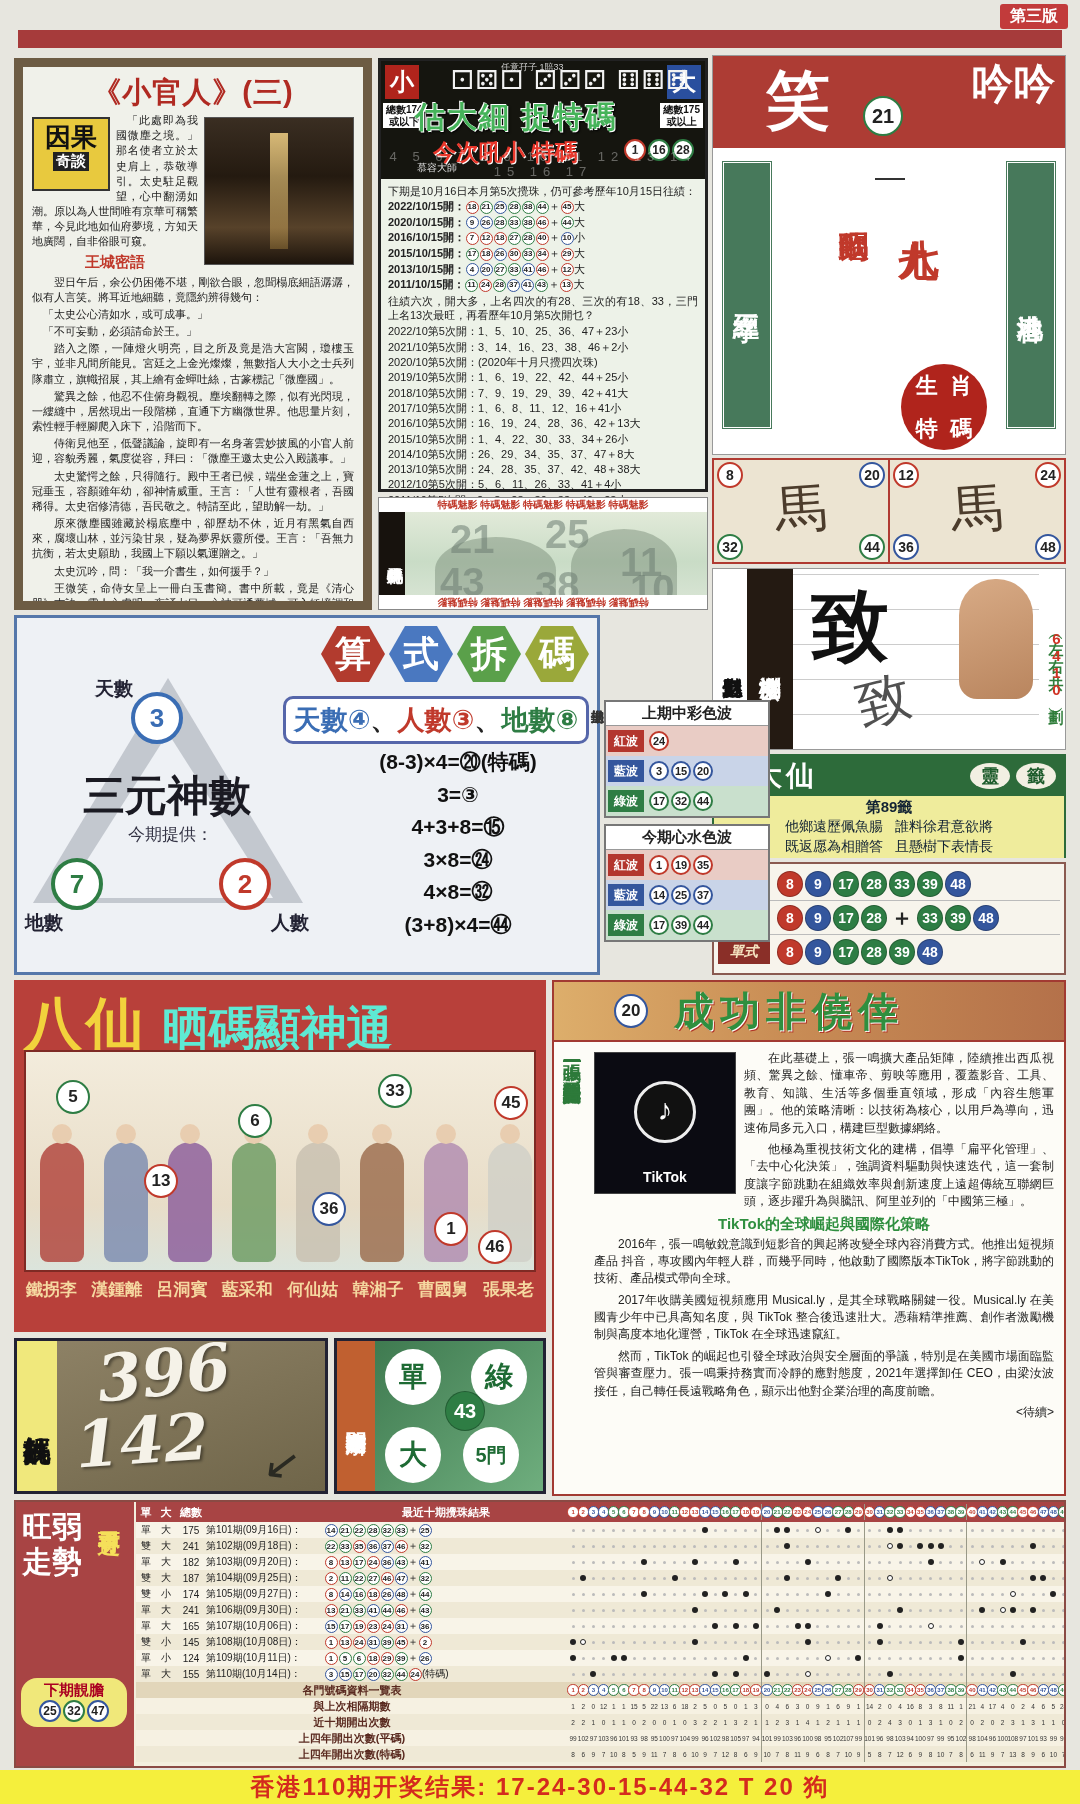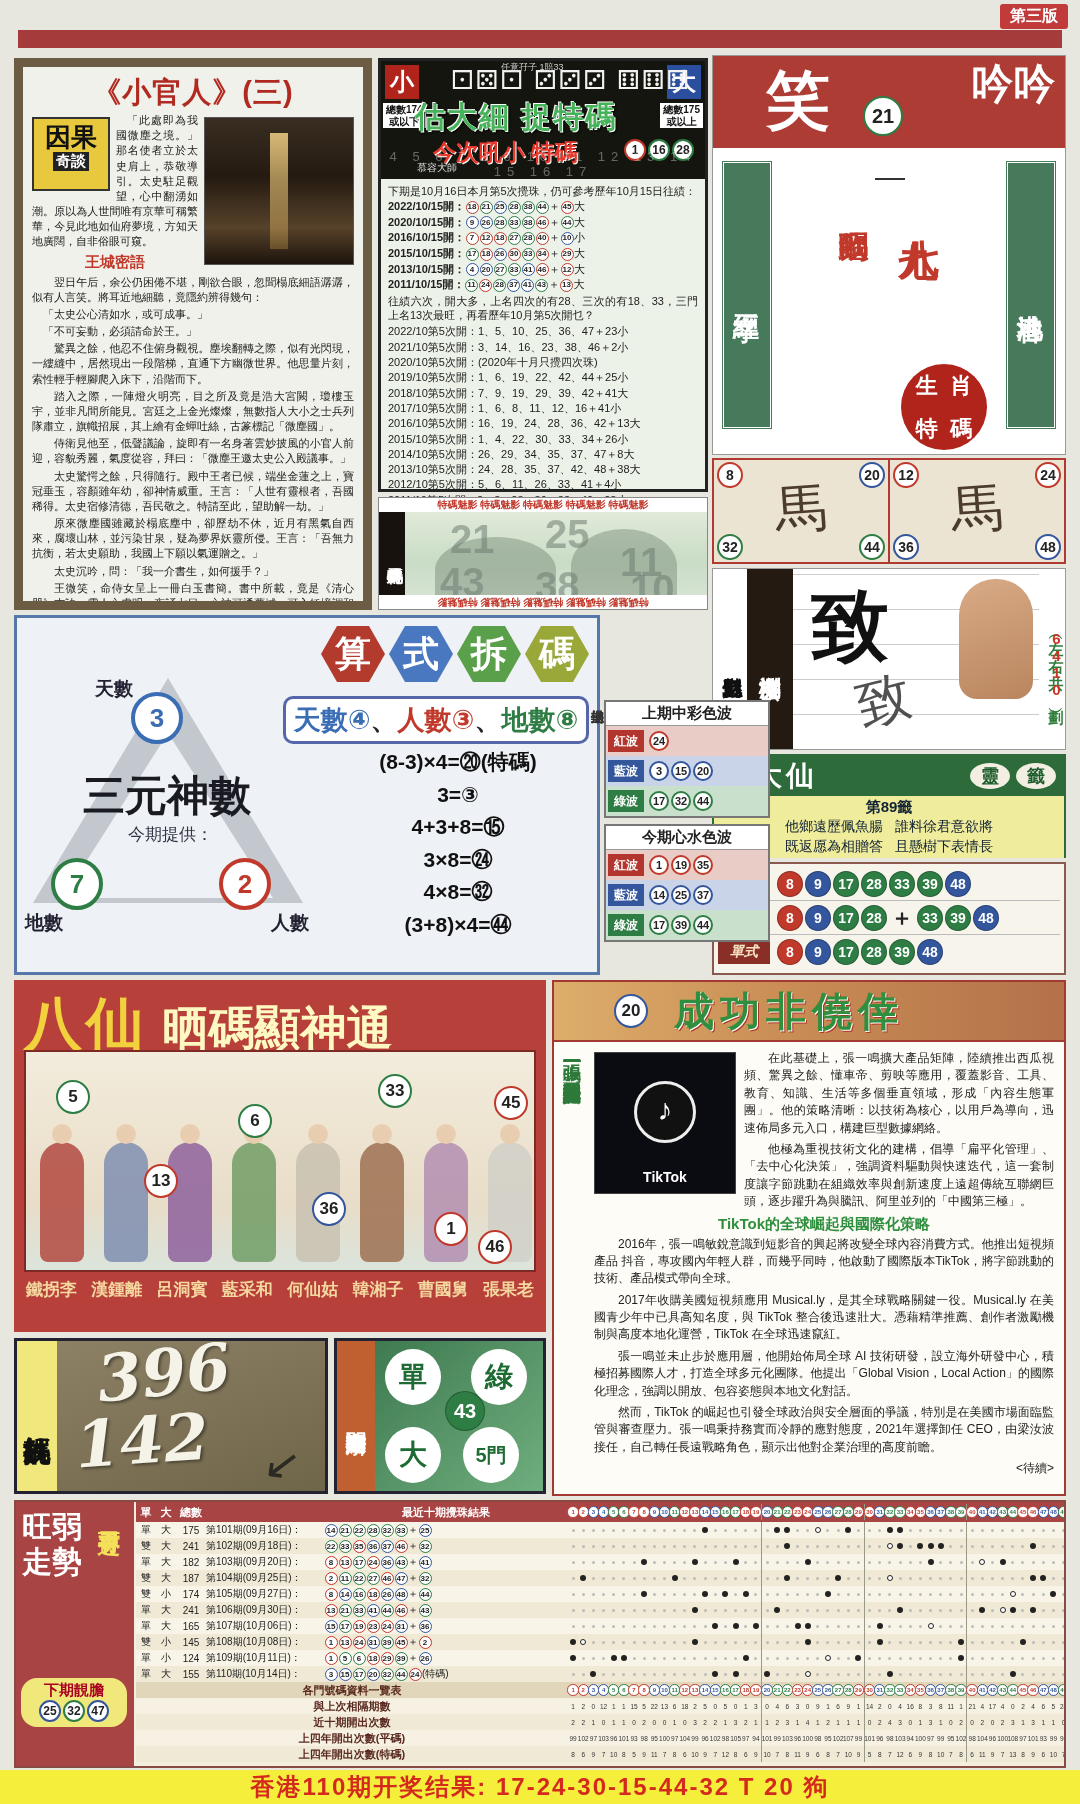--- a/index.html
+++ b/index.html
@@ -152,21 +152,21 @@
   .waves{left:604px;top:700px;width:166px;height:275px;}
   .wbox{border:2px solid #777;background:#fff;margin-bottom:6px;}
   .wtitle{font-size:15px;font-weight:bold;text-align:center;padding:2px 0;border-bottom:1px solid #999;}
   .wrow{display:flex;align-items:center;height:30px;padding:0 2px;}
   .wlab{width:36px;height:22px;color:#fff;font-size:12px;font-weight:bold;display:flex;align-items:center;
         justify-content:center;margin-right:4px;}
   
   .bax{left:14px;top:980px;width:532px;height:352px;background:#b8403a;box-sizing:border-box;padding:6px 10px;}
   .baxtitle{height:64px;white-space:nowrap;}
   .baxt1{font-size:58px;font-weight:bold;color:#f2d23c;letter-spacing:4px;}
-  .baxt2{font-size:46px;font-weight:bold;color:#fef9c3;margin-left:10px;font-family:"Liberation Serif","DejaVu Serif",serif;}
+  .baxt2{font-size:46px;font-weight:bold;color:#5eead4;margin-left:10px;font-family:"Liberation Serif","DejaVu Serif",serif;}
   .baxpaint{position:relative;height:218px;background:linear-gradient(180deg,#f3ecdc,#e8ddc8 70%,#dbe4dc);
             border:2px solid #7e2a24;overflow:hidden;}
   .fig{position:absolute;bottom:8px;width:44px;height:120px;border-radius:22px 22px 8px 8px;opacity:.8;}
   .fig:after{content:"";position:absolute;left:12px;top:-18px;width:20px;height:20px;border-radius:50%;background:#e8c8a8;}
   .baxnames{display:flex;justify-content:space-between;color:#f5d8a0;font-size:17px;font-weight:bold;
             padding:6px 2px 0 2px;font-family:"Liberation Serif","DejaVu Serif",serif;}
   
   .art{left:552px;top:980px;width:514px;height:516px;background:#fdfcf7;border:2px solid #a23a32;box-sizing:border-box;}
   .arthead{position:relative;height:58px;background:linear-gradient(90deg,#ddae6b,#c98d55 45%,#b4714a);
            border-bottom:2px solid #a23a32;}
@@ -250,22 +250,22 @@
       <div class="l1">因果</div>
       <div class="l2">奇談</div>
     </div>
     <div class="pic"></div>
     <div id="story-body">
         <p class="q">「此處即為我國微塵之境。」那名使者立於太史肩上，恭敬導引。太史駐足觀望，心中翻湧如潮。原以為人世間唯有京華可稱繁華，今見此地如仙府夢境，方知天地廣闊，自非俗眼可窺。</p>
         <div class="sub">王城密語</div>
         <p>翌日午后，余公仍困倦不堪，剛欲合眼，忽聞榻底細語潺潺，似有人言笑。將耳近地細聽，竟隱約辨得幾句：</p>
         <p class="q">「太史公心清如水，或可成事。」</p>
         <p class="q">「不可妄動，必須請命於王。」</p>
+        <p>踏入之際，一陣燈火明亮，目之所及竟是浩大宮闕，瓊樓玉宇，並非凡間所能見。宮廷之上金光燦燦，無數指人大小之士兵列隊肅立，旗幟招展，其上繪有金蟬吐絲，古篆標記「微塵國」。</p>
         <p>驚異之餘，他忍不住俯身觀視。塵埃翻轉之際，似有光閃現，一縷縫中，居然現出一段階梯，直通下方幽微世界。他思量片刻，索性輕手輕腳爬入床下，沿階而下。</p>
-        <p>踏入之際，一陣燈火明亮，目之所及竟是浩大宮闕，瓊樓玉宇，並非凡間所能見。宮廷之上金光燦燦，無數指人大小之士兵列隊肅立，旗幟招展，其上繪有金蟬吐絲，古篆標記「微塵國」。</p>
         <p>侍衛見他至，低聲議論，旋即有一名身著雲妙披風的小官人前迎，容貌秀麗，氣度從容，拜曰：「微塵王邀太史公入殿議事。」</p>
         <p>太史驚愕之餘，只得隨行。殿中王者已候，端坐金蓮之上，寶冠垂玉，容顏雖年幼，卻神情威重。王言：「人世有靈根者，吾國稀得。太史宿修清德，吾民敬之。特請至此，望助解一劫。」</p>
         <p>原來微塵國雖藏於榻底塵中，卻歷劫不休，近月有黑氣自西來，腐壞山林，並污染甘泉，疑為夢界妖靈所侵。王言：「吾無力抗衡，若太史願助，我國上下願以氣運贈之。」</p>
         <p>太史沉吟，問：「我一介書生，如何援手？」</p>
         <p>王微笑，命侍女呈上一冊白玉書簡。書中所載，竟是《清心咒》古訣，需人心虔明，夜誦七日，心神可通夢域，可入妖境調和陰氣，救其國難。</p>
       </div>
 
   </div>
 
   <div class="abs guess">
@@ -545,21 +545,20 @@
       <div class="artimg">
         <div class="note">♪</div>
         <div class="tk">TikTok</div>
       </div>
       <div id="art-body">
           <p>在此基礎上，張一鳴擴大產品矩陣，陸續推出西瓜視頻、驚異之餘、懂車帝、剪映等應用，覆蓋影音、工具、教育、知識、生活等多個垂直領域，形成「內容生態軍團」。他的策略清晰：以技術為核心，以用戶為導向，迅速佈局多元入口，構建巨型數據網絡。</p>
           <p>他極為重視技術文化的建構，倡導「扁平化管理」、「去中心化決策」，強調資料驅動與快速迭代，這一套制度讓字節跳動在組織效率與創新速度上遠超傳統互聯網巨頭，逐步躍升為與騰訊、阿里並列的「中國第三極」。</p>
           <h3>TikTok的全球崛起與國際化策略</h3>
           <p>2016年，張一鳴敏銳意識到短影音的興起將改變全球內容消費方式。他推出短視頻產品 抖音，專攻國內年輕人群，而幾乎同時，他啟動了國際版本TikTok，將字節跳動的技術、產品模式帶向全球。</p>
           <p>2017年收購美國短視頻應用 Musical.ly，是其全球戰略關鍵一役。Musical.ly 在美國青少年中已具高知名度，與 TikTok 整合後迅速壯大。憑藉精準推薦、創作者激勵機制與高度本地化運營，TikTok 在全球迅速竄紅。</p>
-          <p>張一鳴並未止步於應用層，他開始佈局全球 AI 技術研發，設立海外研發中心，積極招募國際人才，打造全球多元化團隊。他提出「Global Vision，Local Action」的國際化理念，強調以開放、包容姿態與本地文化對話。</p>
           <p>然而，TikTok 的崛起也引發全球政治與安全層面的爭議，特別是在美國市場面臨監管與審查壓力。張一鳴秉持務實而冷靜的應對態度，2021年選擇卸任 CEO，由梁汝波接任，自己轉任長遠戰略角色，顯示出他對企業治理的高度前瞻。</p>
         </div>
       <div class="tbc">&lt;待續&gt;</div>
     </div>
   </div>
 
   <div class="abs fuji">
     <div class="fujilab">
         <span class="v">扶乩解碼</span>
       </div>

